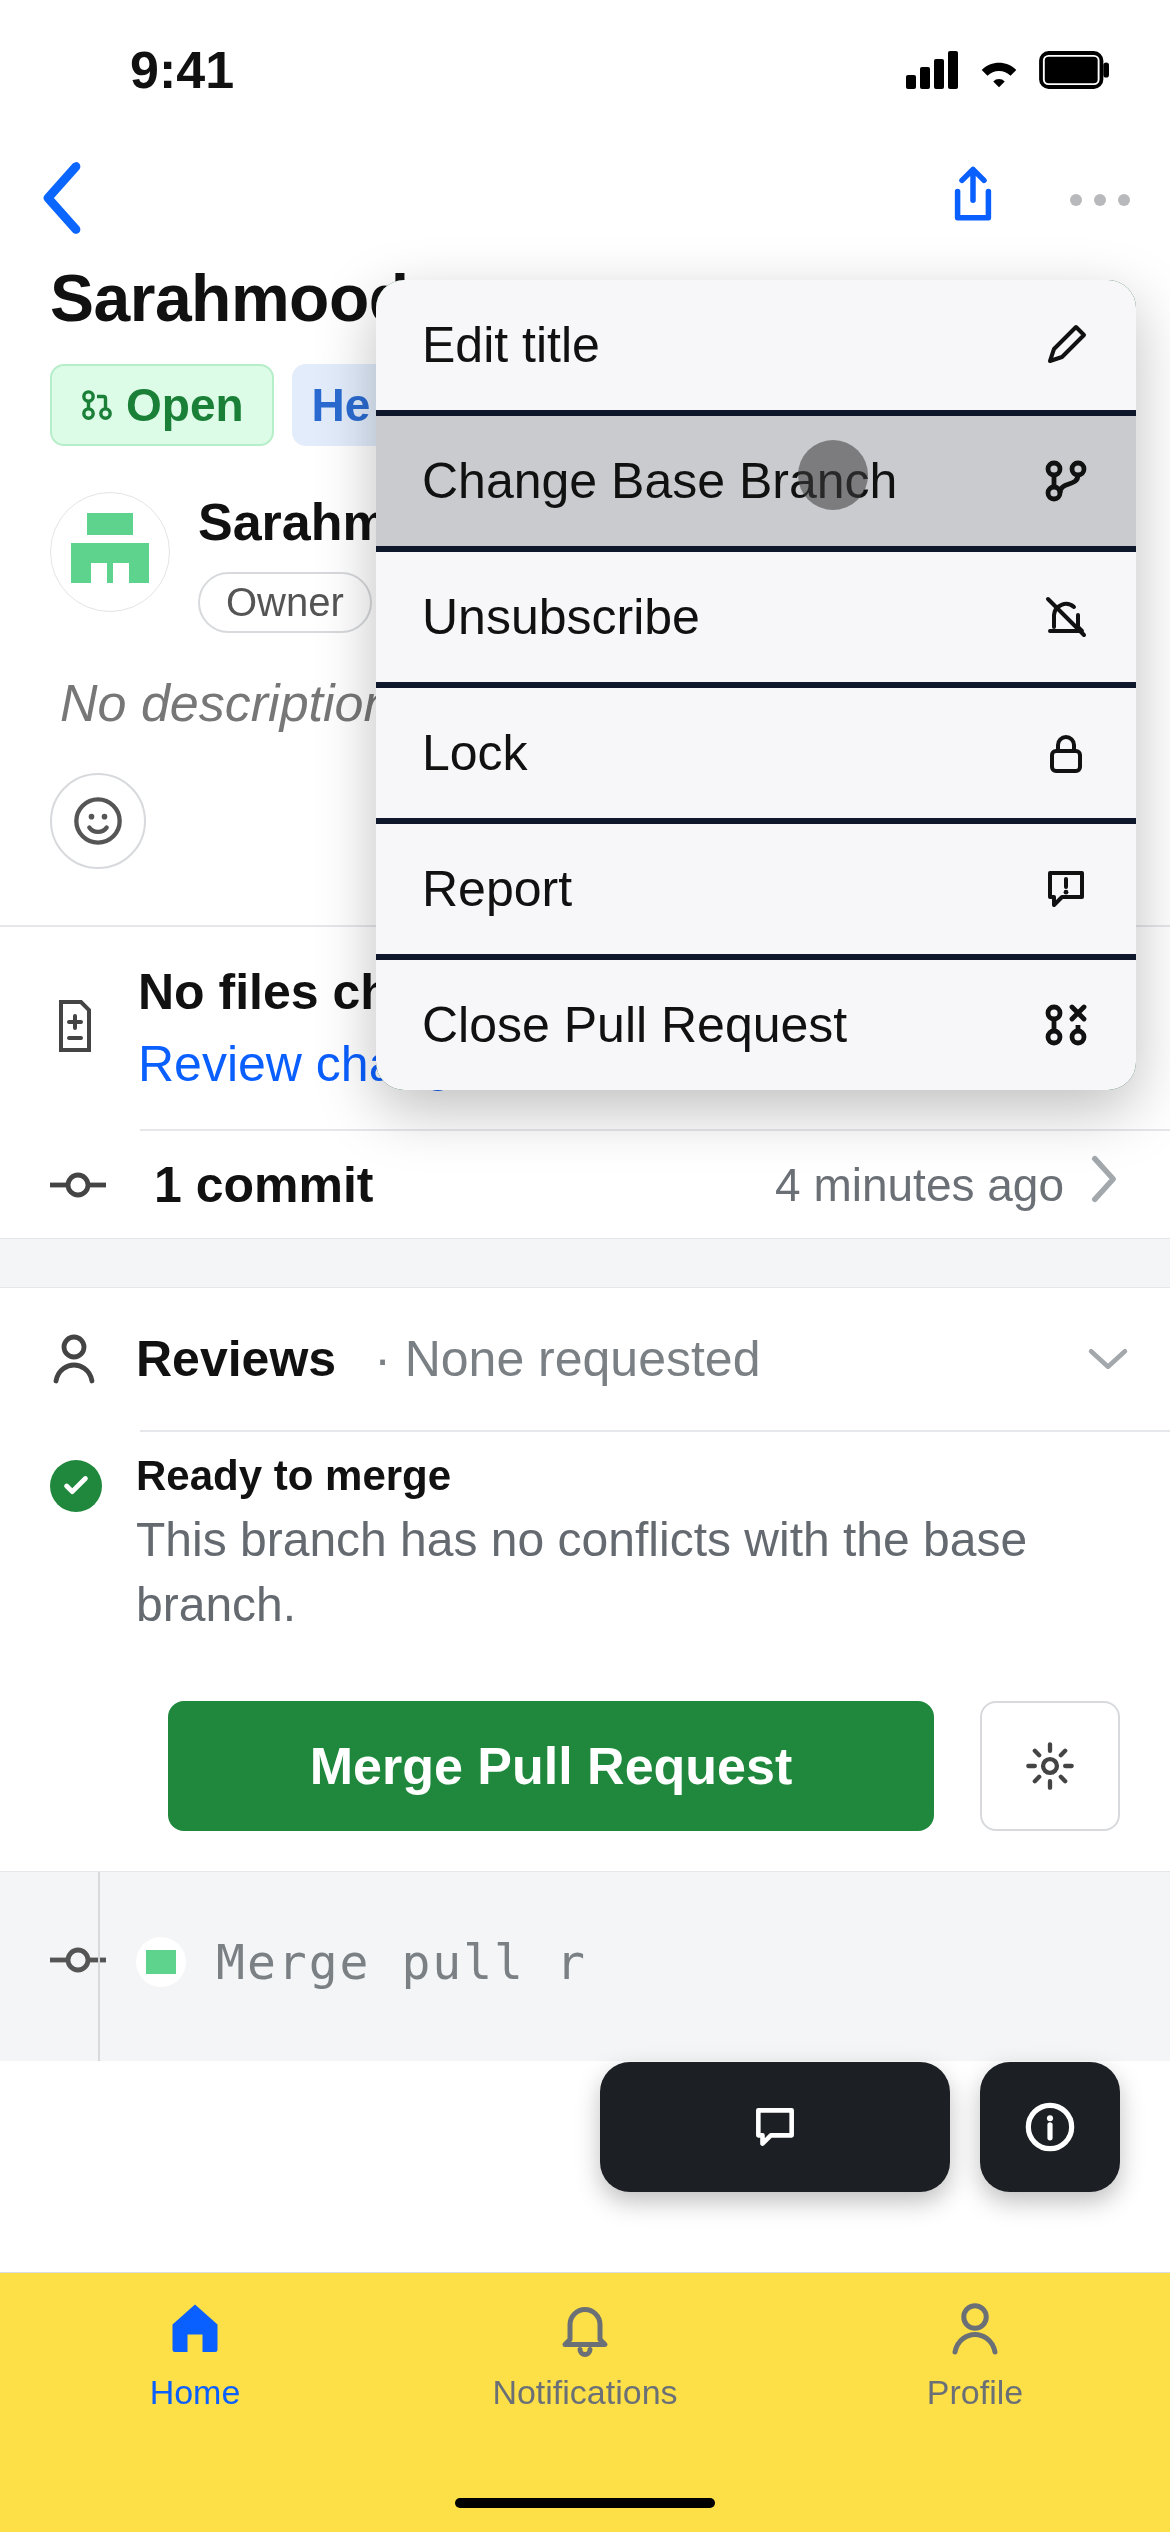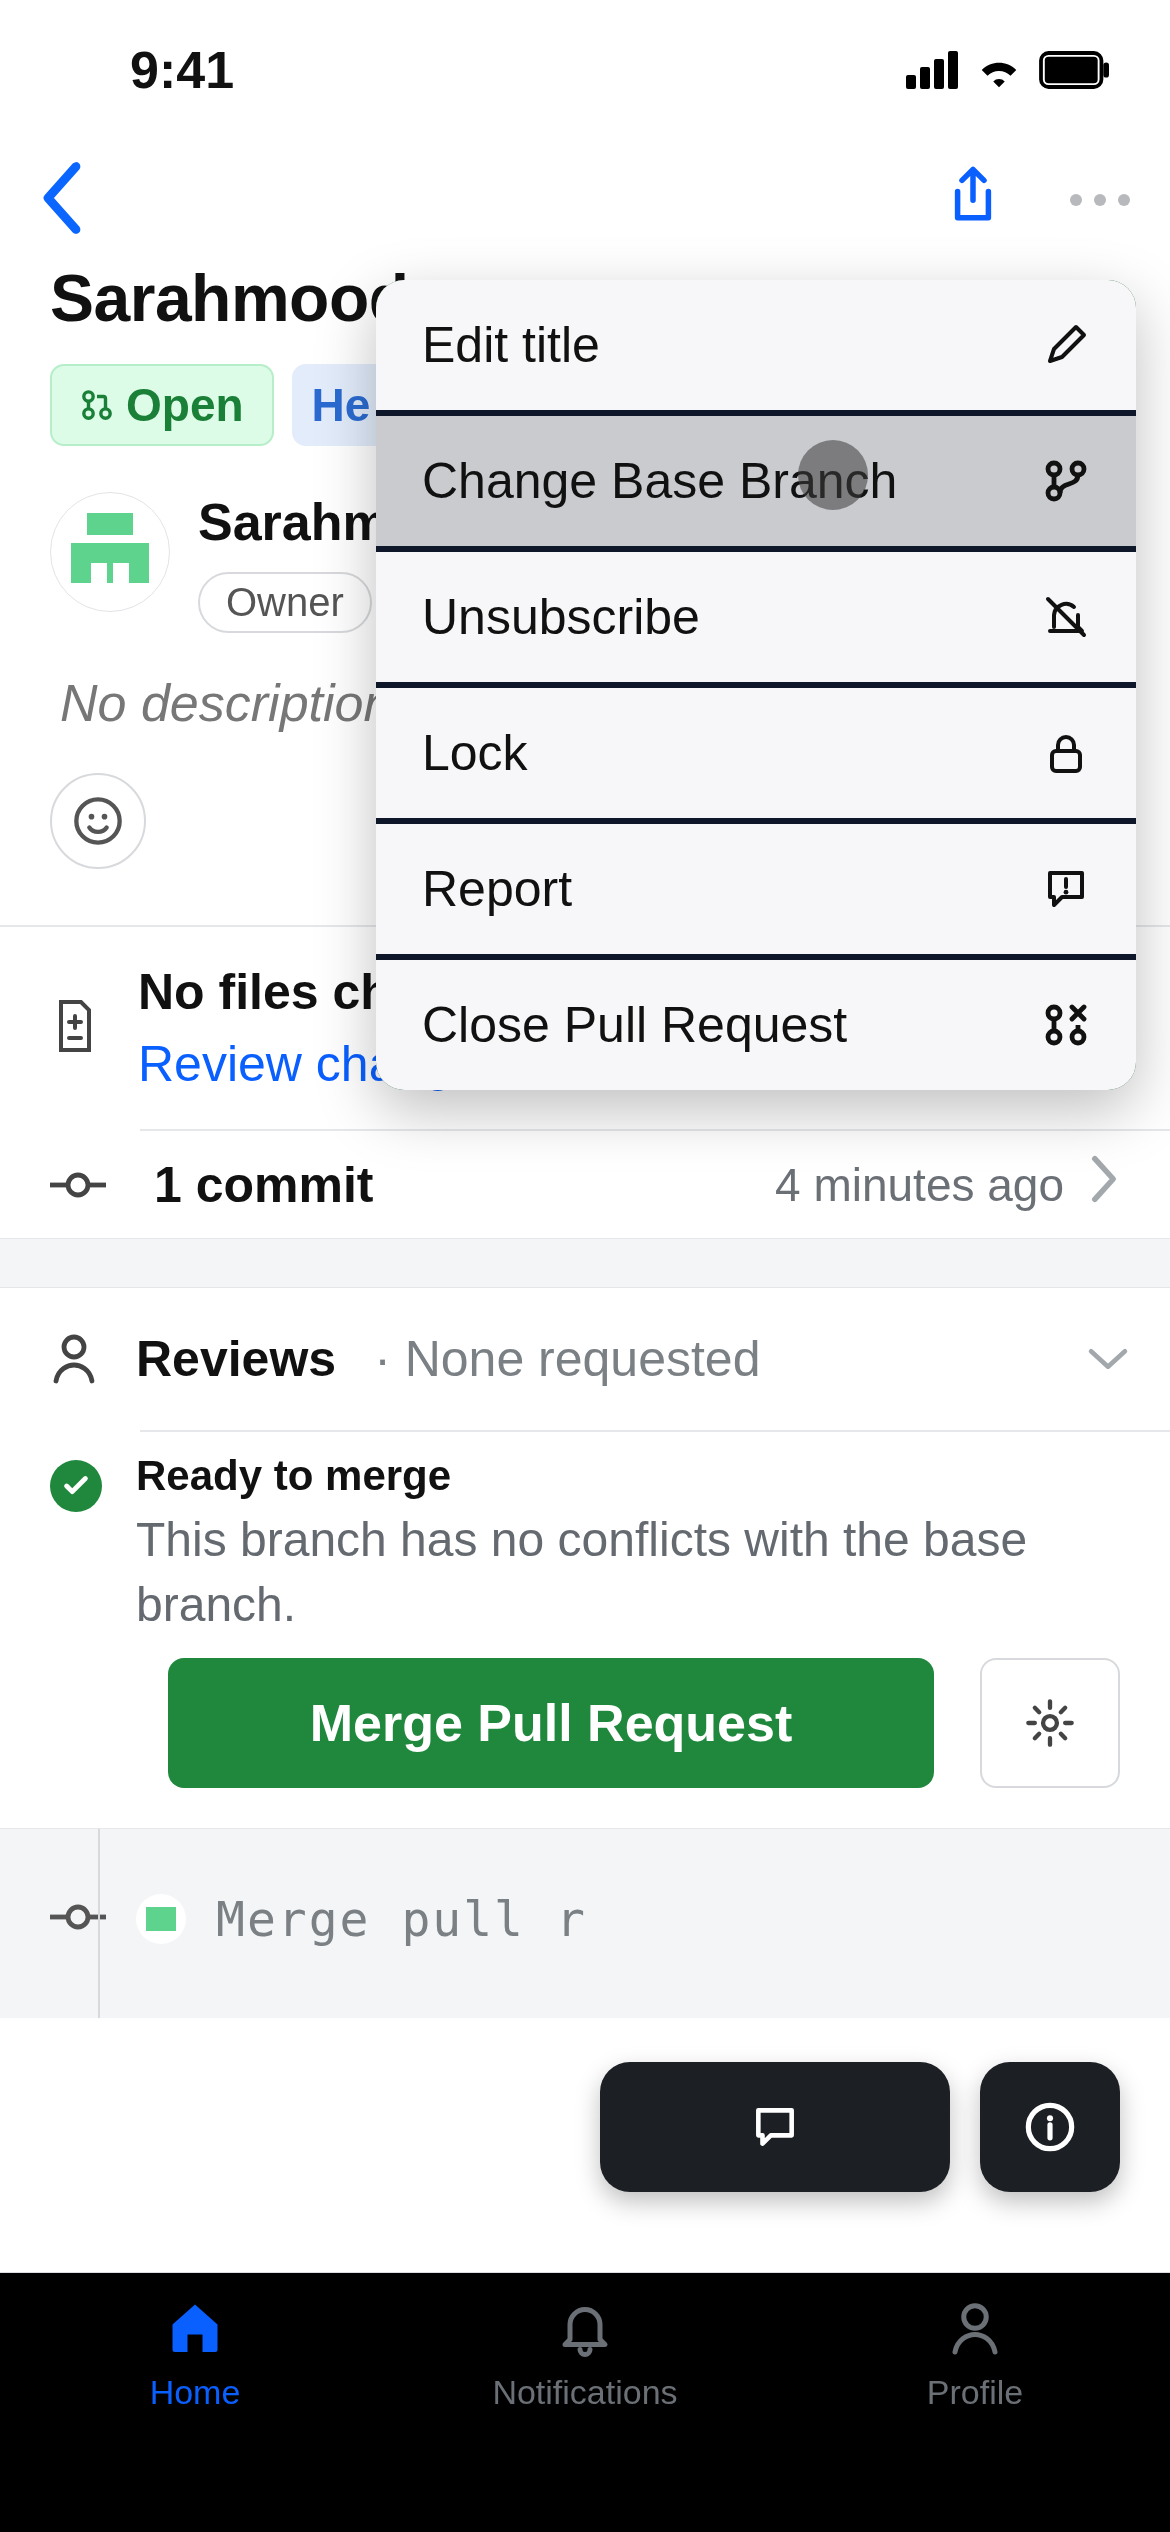--- a/index.html
+++ b/index.html
@@ -70,40 +70,40 @@
   .reviews-row { display:flex; align-items:center; padding: 42px 50px; gap: 38px; }
   .reviews-row .lbl { font-size:50px; font-weight:700; }
   .reviews-row .muted { color:#7b8085; font-size:50px; }
   .reviews-row .spacer { flex:1; }
 
   .merge-block { padding: 20px 50px 40px; }
   .merge-head { display:flex; align-items:flex-start; gap: 34px; }
   .check-circle { width:52px; height:52px; border-radius:26px; background:#1f883d; display:flex; align-items:center; justify-content:center; color:#fff; flex-shrink:0; margin-top:8px;}
   .merge-text .t1 { font-size:42px; font-weight:700; }
   .merge-text .t2 { font-size:48px; color:#646a70; margin-top: 8px; line-height:1.35; }
-  .merge-actions { display:flex; gap: 46px; margin-top: 20px; margin-left: 88px; padding-left: 30px; }
+  .merge-actions { display:flex; gap: 46px; margin-top: 63px; margin-left: 88px; padding-left: 30px; }
   .merge-btn { flex:1; height: 130px; background:#1f883d; color:#fff; font-size:52px; font-weight:700; border:none; border-radius:16px; display:flex; align-items:center; justify-content:center; }
   .gear-btn { width:140px; height:130px; border:2px solid #d7d9dc; background:#fff; border-radius:16px; display:flex; align-items:center; justify-content:center; color:#444; }
 
   
   .timeline { position:relative; height: 190px; border-top:1px solid #e5e7ea; background:#f4f5f7; }
   .timeline-inner { display:flex; align-items:center; gap: 30px; padding: 60px 50px 0; color:#7b8085;}
   .timeline .commit-dot svg { width:56px; height:56px; color:#555;}
   .timeline .mini-av { width:50px; height:50px; border-radius:25px; background:#fff; display:flex; align-items:center; justify-content:center; }
   .timeline .mini-av div { width:30px; height:24px; background:#5ed38e; }
   .timeline .msg { font-family: ui-monospace, Menlo, monospace; font-size:48px; letter-spacing: 2px; color:#7b8085;}
   .timeline .vline { position:absolute; left:98px; top:0; bottom:0; width:2px; background:#d7d9dc; }
 
   
   .float-btn { position:absolute; bottom: 340px; height: 130px; background:#1c1f23; color:#fff; border-radius:30px; display:flex; align-items:center; justify-content:center; gap:20px; font-size:50px; font-weight:700; box-shadow:0 10px 24px rgba(0,0,0,0.25);}
   .float-comment { right: 220px; width: 350px; }
   .float-info { right: 50px; width: 140px; }
 
   
-  .tab-bar { position:absolute; bottom:0; left:0; right:0; height: 260px; background:#000000; border-top:1px solid #dcdde0; display:flex; padding-top: 24px; }
+  .tab-bar { position:absolute; bottom:0; left:0; right:0; height: 260px; background:#fde047; border-top:1px solid #dcdde0; display:flex; padding-top: 24px; }
   .tab { flex:1; display:flex; flex-direction:column; align-items:center; gap: 16px; color:#6b7076; font-size:34px; }
   .tab.active { color:#0a5fff; }
   .tab svg { width:60px; height:60px; }
   .home-ind { position:absolute; bottom: 24px; left:50%; transform:translateX(-50%); width: 260px; height: 10px; border-radius: 10px; background:#000; }
 
   
   .menu { position:absolute; top: 280px; right: 34px; width: 760px; background:#14532d; border-radius: 28px; box-shadow: 0 20px 60px rgba(0,0,0,0.25); overflow:hidden; }
   .menu-item { display:flex; align-items:center; justify-content:space-between; padding: 36px 46px; font-size:50px; color:#111; background:#f7f7f9; }
   .menu-item + .menu-item { border-top:6px solid #0f172a; }
   .menu-item.highlight { background:#c9cbce; }

